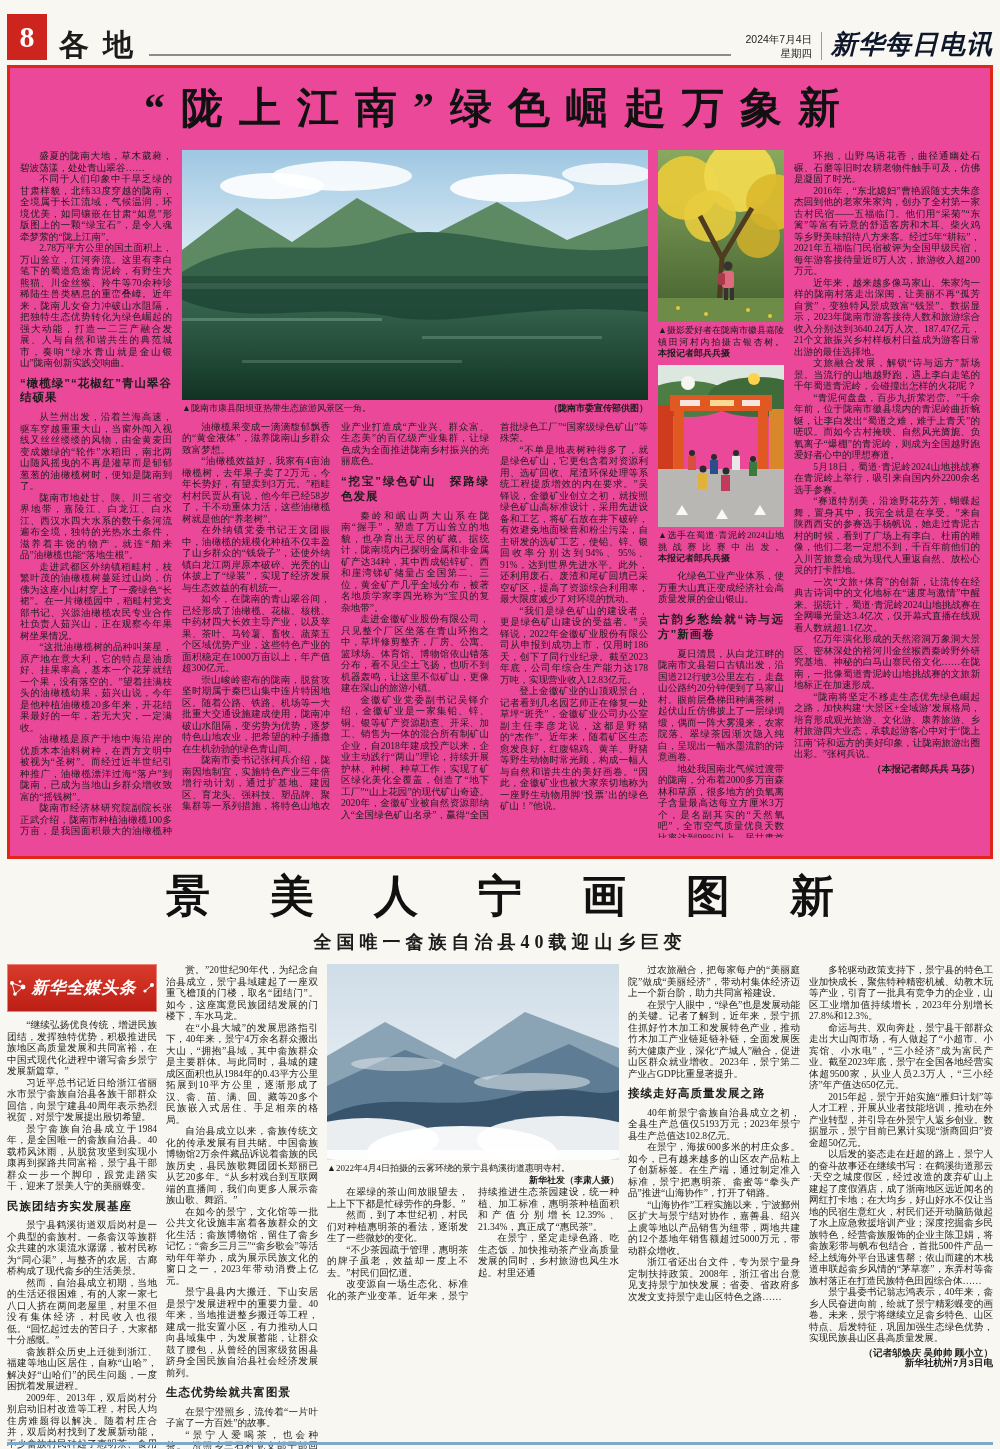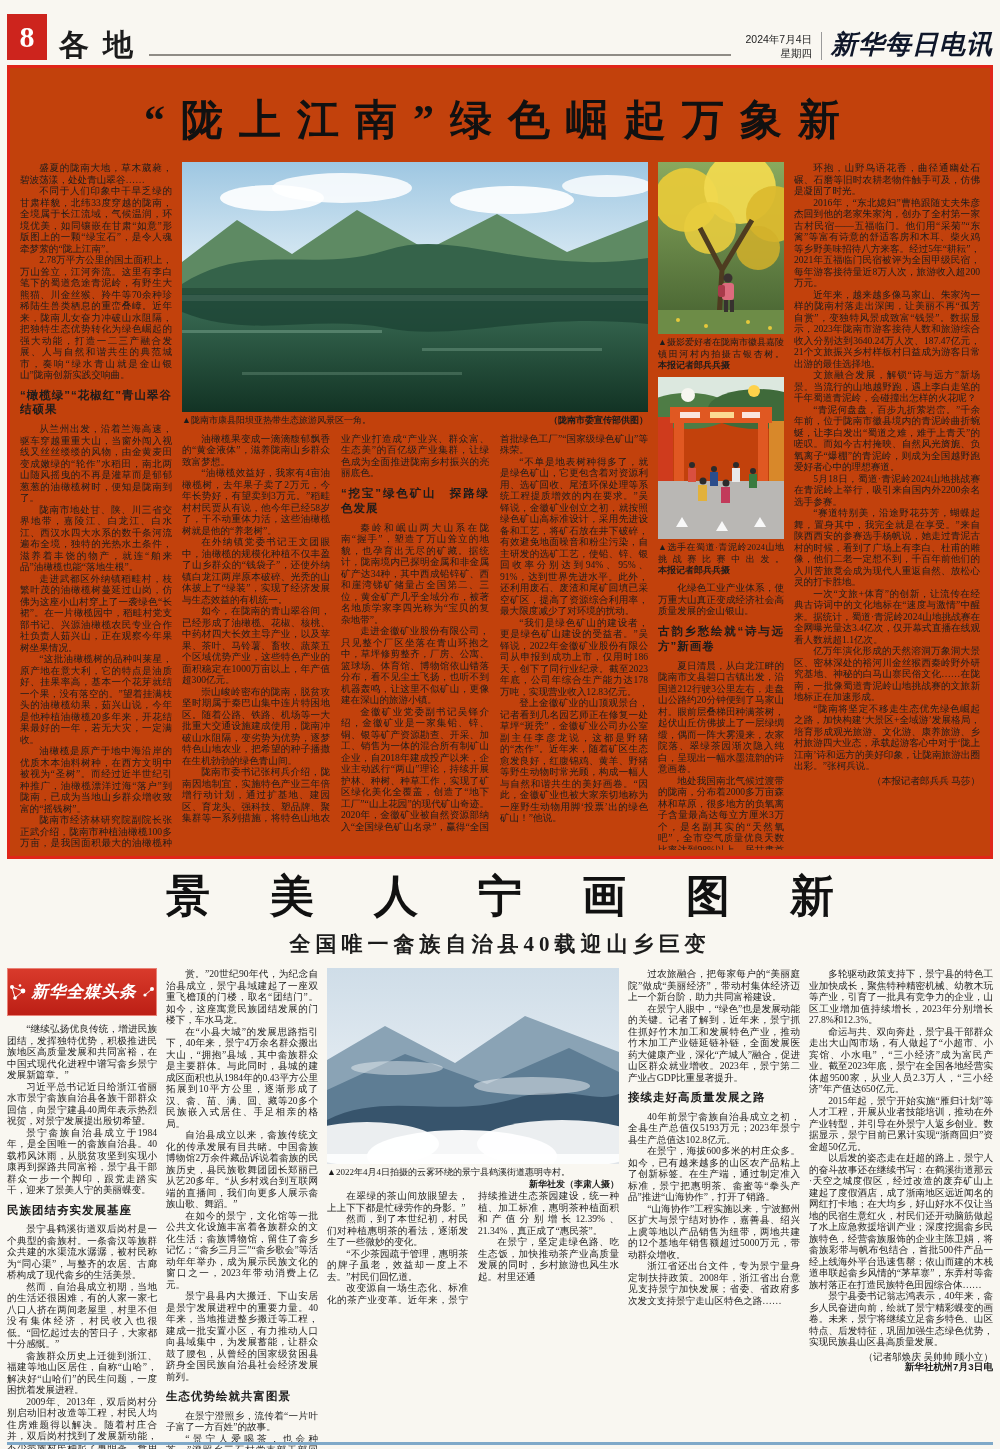--- a/index.html
+++ b/index.html
@@ -10,43 +10,43 @@
   .hdr{display:flex;align-items:flex-end;height:52px;}
   .pnum{background:#cd241d;color:#fff;width:40px;height:46px;display:flex;align-items:center;
         justify-content:center;font-size:30px;font-weight:bold;}
   .sect{font-size:30px;font-weight:bold;letter-spacing:14px;margin:0 0 0 12px;line-height:1;}
   .hrule{flex:1;border-bottom:2px solid #8f8c86;margin:0 14px 4px 2px;height:1px;}
   .dateblk{text-align:right;font-size:10.5px;line-height:1.35;color:#222;padding-right:9px;
         border-right:1px solid #9a9a9a;margin-right:9px;font-family:"Liberation Sans","DejaVu Sans",sans-serif;}
   .masthead{color:#0f172a;font-size:26px;font-weight:900;letter-spacing:1px;line-height:1;padding-bottom:2px;
         font-style:italic;}
   
-  .a1{border:3px solid #e02618;margin-top:5px;background:#c2410c;padding:12px 10px 8px 10px;
+  .a1{border:3px solid #e02618;margin-top:5px;background:#ec4899;padding:0 10px 8px 10px;
       box-sizing:border-box;height:794px;overflow:hidden;}
   .a1 h1{font-size:42px;font-weight:900;text-align:center;letter-spacing:16px;margin:12px 0 14px 0;color:#111;}
   .a1-body{display:grid;grid-template-columns:152px 466px 126px 1fr;gap:10px;height:688px;overflow:hidden;
       font-size:9.6px;line-height:1.2;text-align:justify;}
   .col{overflow:hidden;height:100%;}
   .para{margin:0;text-indent:2em;}
   h3.sub{font-family:"Liberation Sans","DejaVu Sans",sans-serif;font-size:11.5px;font-weight:bold;
       margin:7px 0 6px 0;line-height:1.3;letter-spacing:1px;break-inside:avoid;}
   figure{margin:0;}
   figcaption{font-size:9px;line-height:1.3;margin-top:3px;}
   .capline{display:flex;justify-content:space-between;gap:8px;}
   .credit{font-weight:bold;white-space:nowrap;}
   .flow3{column-count:3;column-gap:11px;height:408px;overflow:hidden;margin-top:6px;}
   .photocol figure{margin-bottom:2px;}
   .photocol figcaption{margin-bottom:5px;}
-  .byline{font-weight:normal;text-align:right;margin-top:3px;}
+  .byline{font-weight:bold;text-align:right;margin-top:3px;}
   svg{display:block;}
   
   .a2{margin-top:6px;}
   .a2 h2{font-size:44px;font-weight:900;text-align:center;letter-spacing:60px;text-indent:60px;
       margin:8px 0 4px 0;color:#111;}
-  .deck{text-align:center;font-size:21px;letter-spacing:5px;font-weight:600;margin-bottom:10px;}
+  .deck{text-align:center;font-size:18px;letter-spacing:5px;font-weight:600;margin-bottom:10px;}
   .a2-body{display:grid;grid-template-columns:150px 152px 292px 172px 1fr;gap:9px;height:492px;
       overflow:hidden;font-size:9.6px;line-height:1.2;text-align:justify;}
   .banner{background:linear-gradient(180deg,#d93a2b,#bc1f15);border:1px solid #e98277;color:#fff;
       display:flex;align-items:center;justify-content:center;gap:5px;height:46px;margin-bottom:7px;}
   .banner span{font-family:"Liberation Sans","DejaVu Sans",sans-serif;font-weight:bold;font-size:16.5px;
       letter-spacing:1px;font-style:italic;}
   .subcols{column-count:2;column-gap:10px;overflow:hidden;}
   .a2 h3.sub{text-align:left;}
   .dateline{font-weight:bold;text-align:right;font-family:Liberation Mono, monospace;}
   .footrule{position:absolute;left:7px;right:7px;bottom:4px;height:3px;background:#7fa9c9;}

